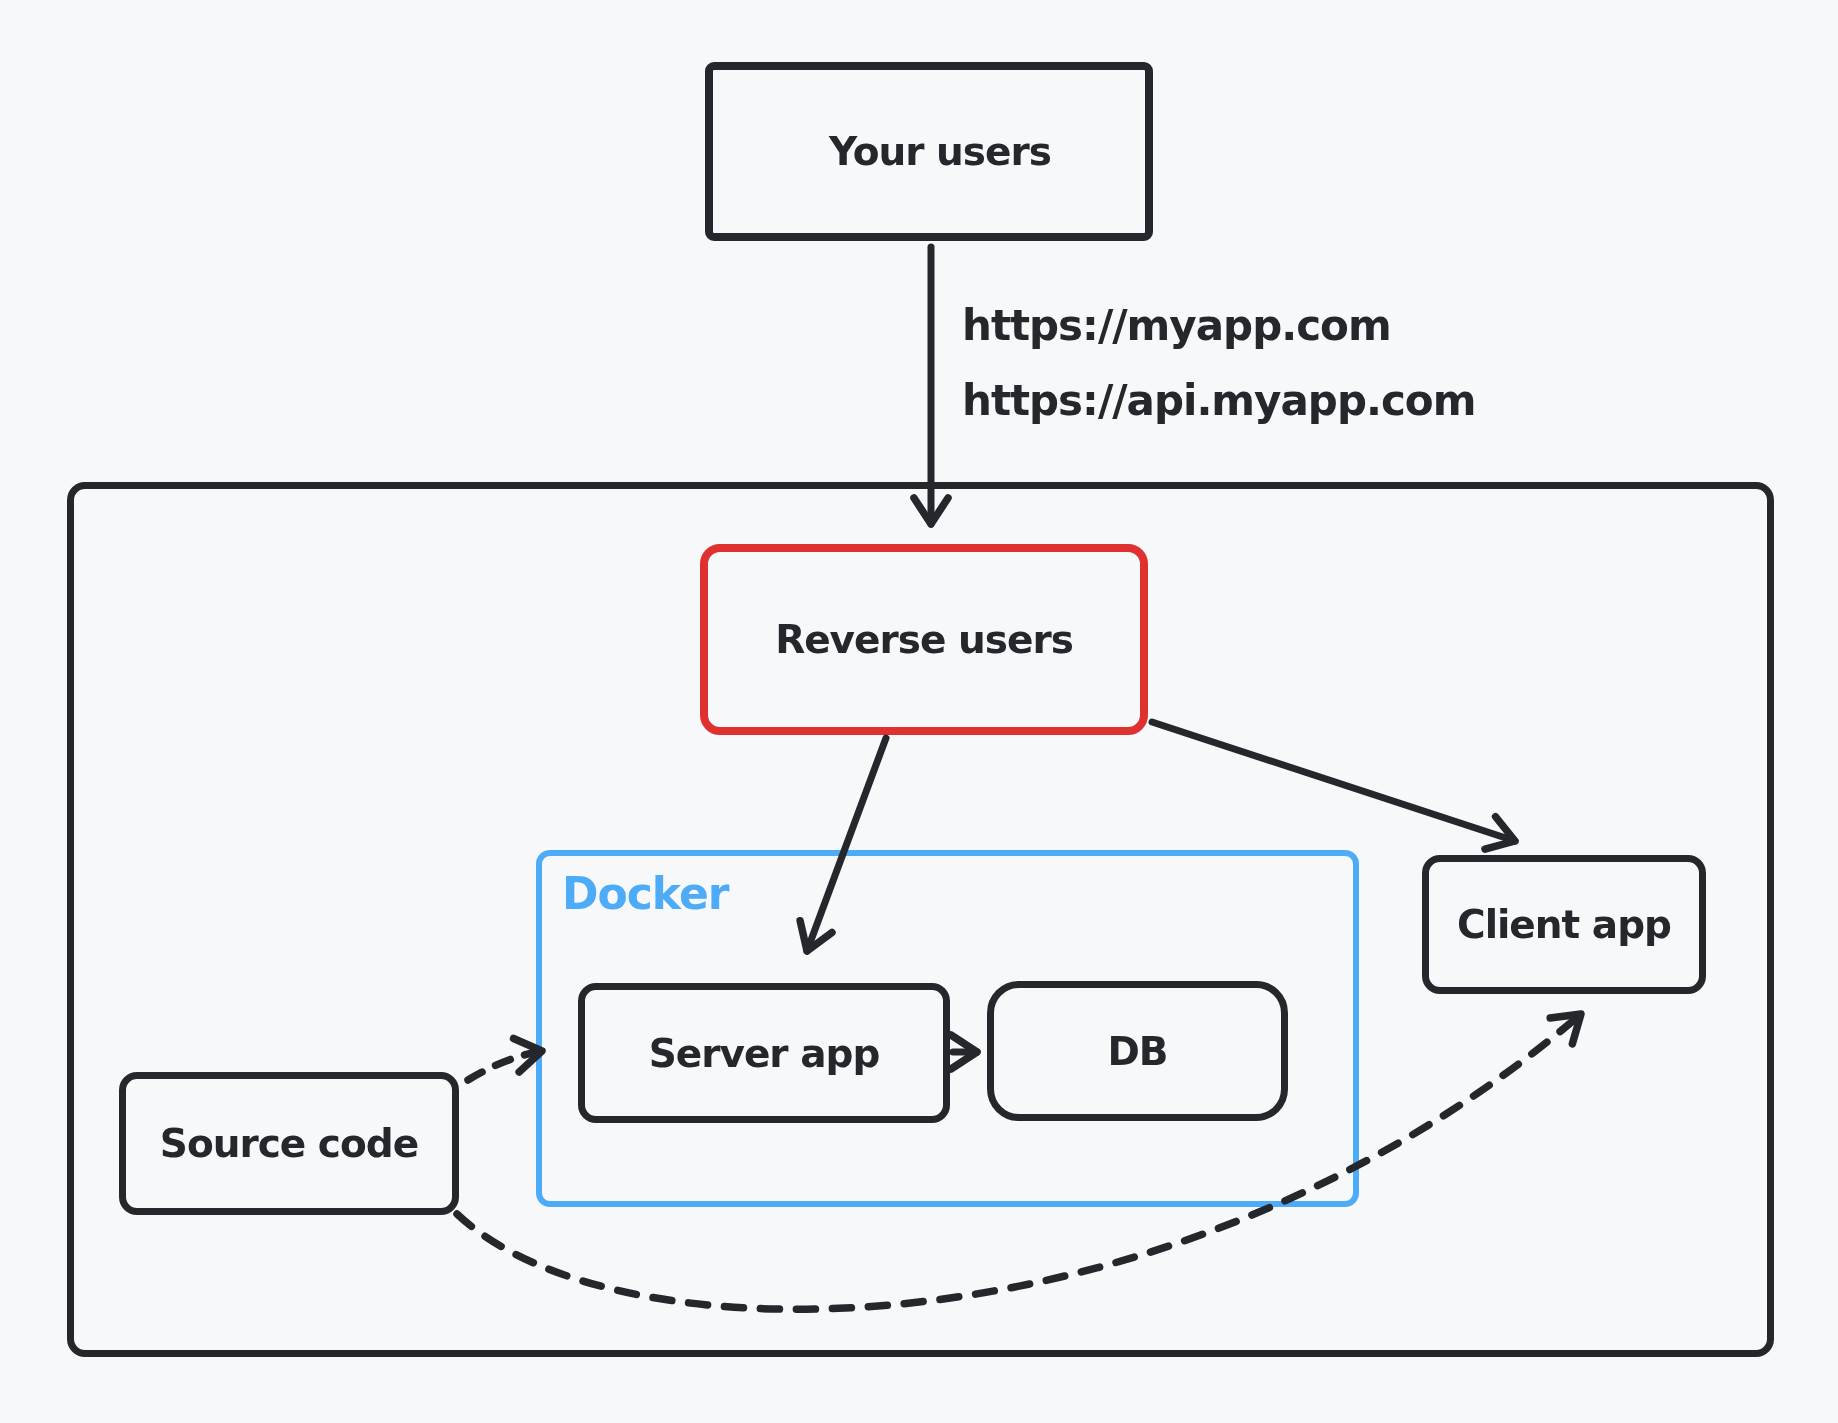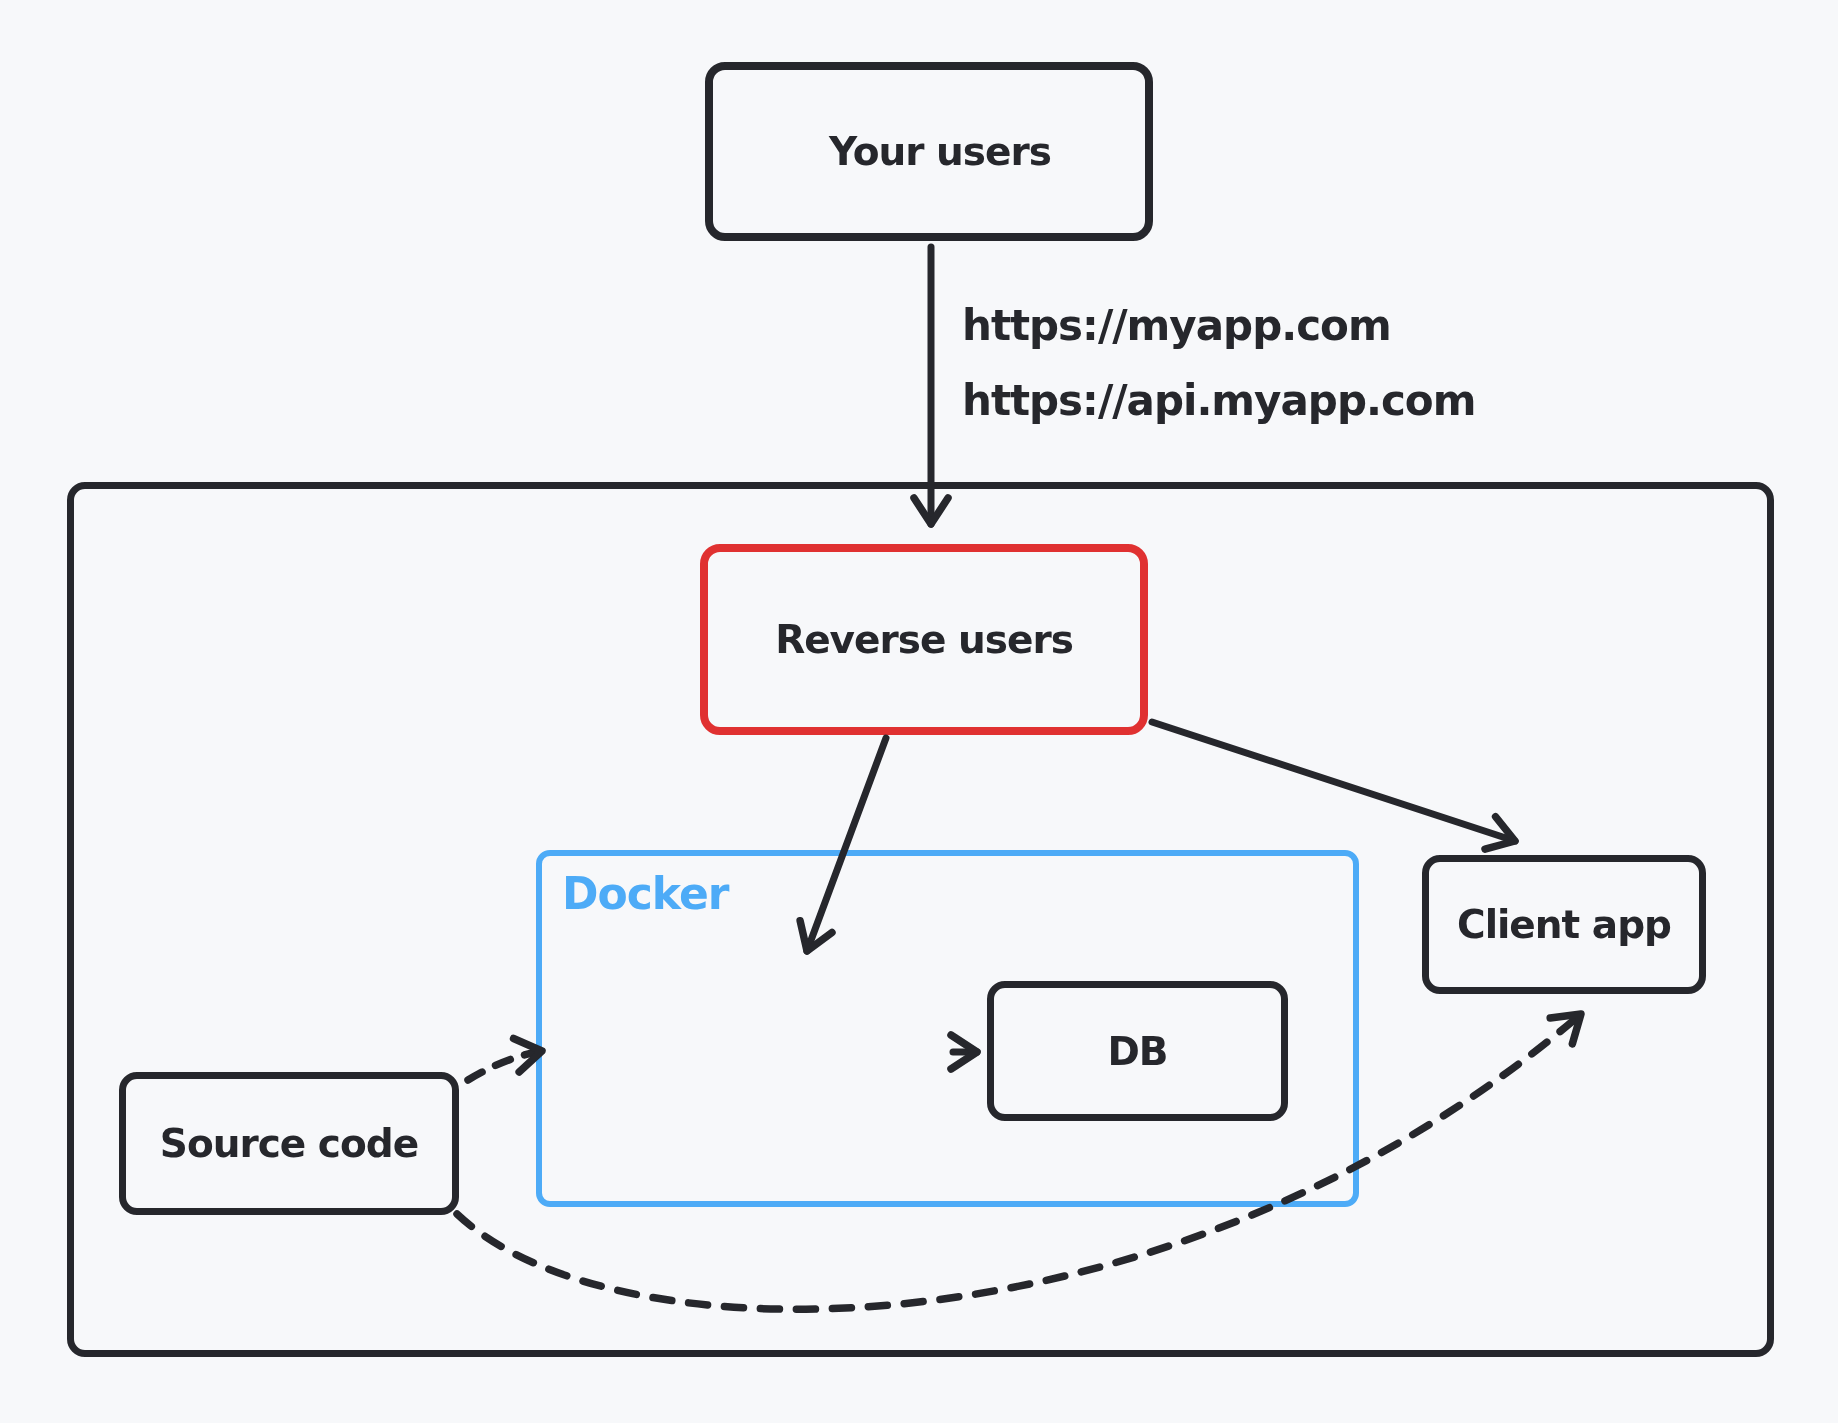--- a/index.html
+++ b/index.html
@@ -81,33 +81,36 @@
 </head>
 <body>
 
 <div class="canvas">
 
   <div class="node" style="left:67px; top:482px; width:1707px; height:875px; border-width:7px; border-radius:18px;"></div>
 
   <div class="node blue" style="left:536px; top:850px; width:823px; height:357px; border-width:6px; border-radius:14px;"></div>
   <div class="floating-label blue" style="left:562px; top:868px;">Docker</div>
 
-  <div class="node" style="left:705px; top:62px; width:448px; height:179px; border-width:8px; border-radius:20px;padding-left:22px;">
+  <div class="node" style="left:705px; top:62px; width:448px; height:179px; border-width:8px; border-radius:9px;padding-left:22px;">
     <span class="lbl">Your users</span>
   </div>
 
   <div class="url-label" style="left:962px; top:301px;">https://myapp.com</div>
   <div class="url-label" style="left:962px; top:376px;">https://api.myapp.com</div>
 
   <div class="node red" style="left:700px; top:544px; width:448px; height:191px; border-width:8px; border-radius:20px;">
     <span class="lbl">Reverse users</span>
   </div>
 
+  <div class="node" style="left:578px; top:983px; width:372px; height:140px; border-width:7px; border-radius:18px;">
+    <span class="lbl">Server app</span>
+  </div>
 
-  <div class="node" style="left:987px; top:981px; width:301px; height:140px; border-width:7px; border-radius:18px;">
+  <div class="node" style="left:987px; top:981px; width:301px; height:140px; border-width:7px; border-radius:32px;">
     <span class="lbl">DB</span>
   </div>
 
   <div class="node" style="left:1422px; top:855px; width:284px; height:139px; border-width:7px; border-radius:18px;">
     <span class="lbl">Client app</span>
   </div>
 
   <div class="node" style="left:119px; top:1072px; width:340px; height:143px; border-width:7px; border-radius:18px;">
     <span class="lbl">Source code</span>
   </div>

